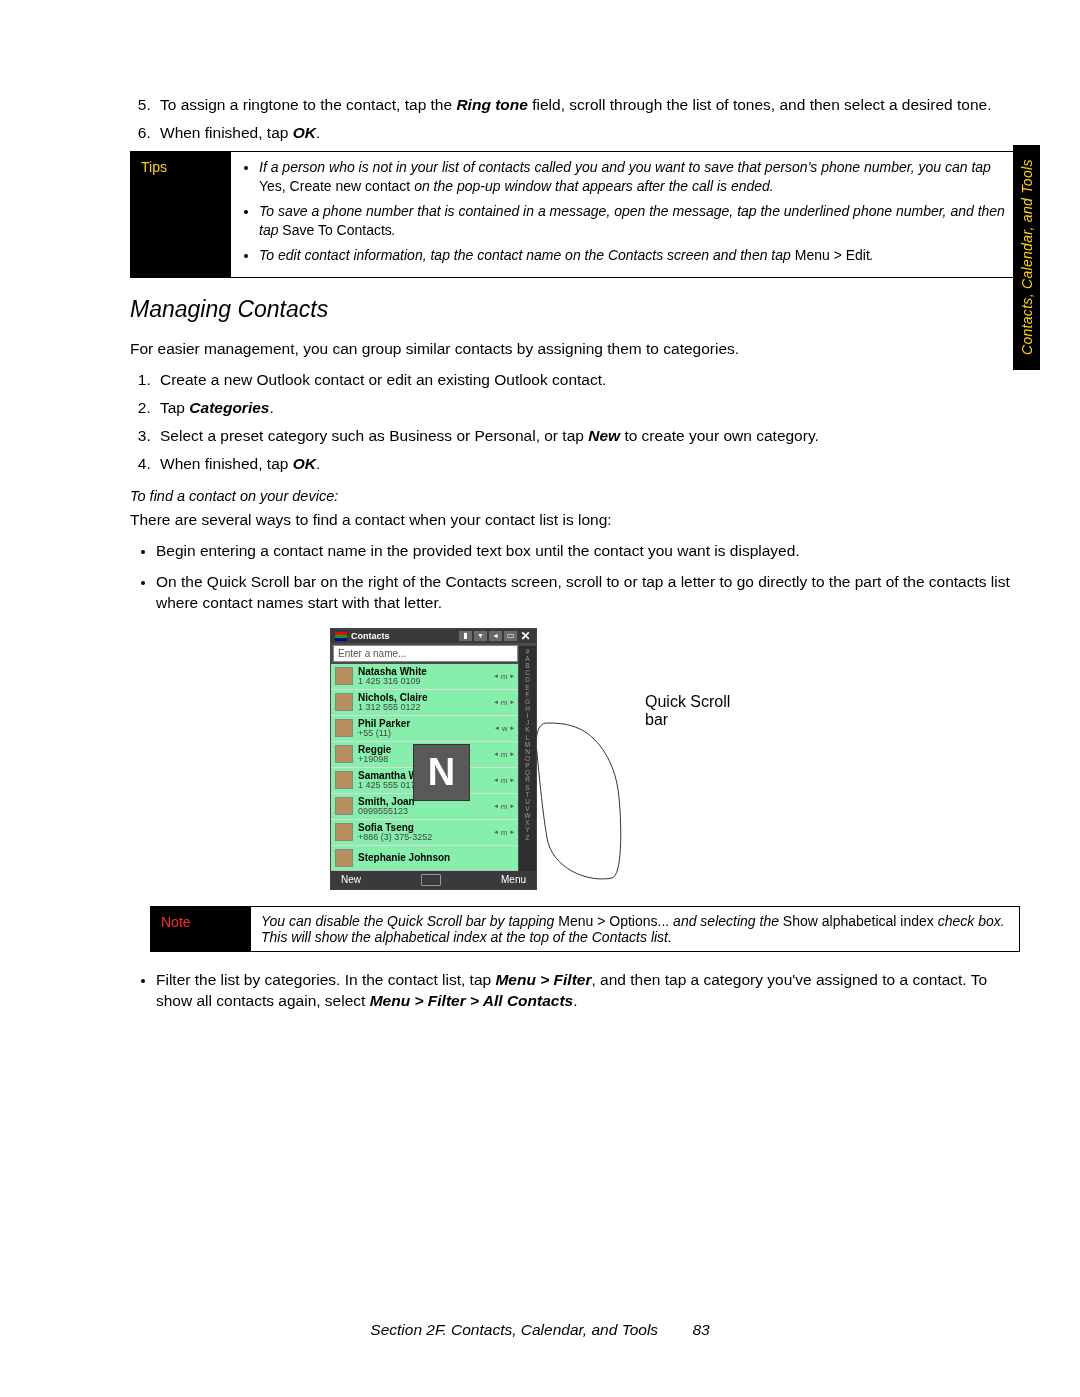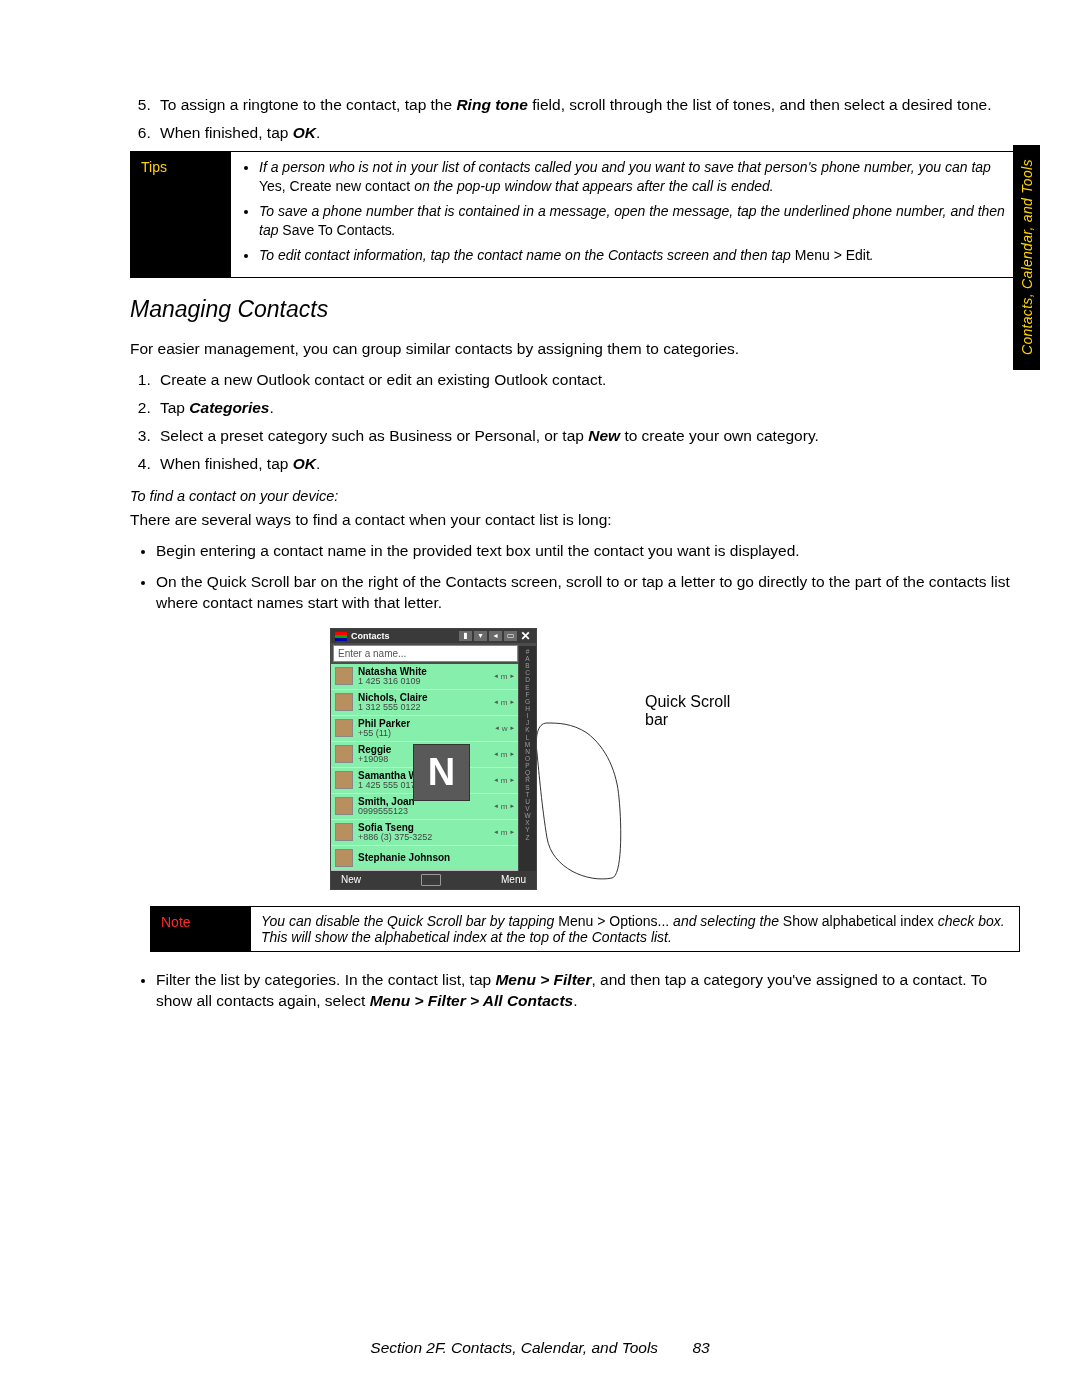--- a/index.html
+++ b/index.html
@@ -223,21 +223,21 @@
     margin-top: 90px;
   }
   .finger svg { overflow: visible; }
   .callout {
     margin: 65px 0 0 18px;
     font-size: 16px;
   }
 
   .footer {
     position: absolute;
-    bottom: 40px;
+    bottom: 58px;
     width: 820px;
     text-align: center;
     font-size: 15.5px;
   }
   .footer .ft-ital { font-style: italic; }
   .footer .pagenum { margin-left: 30px; font-style: italic; }
 </style>
 </head>
 <body>
 

